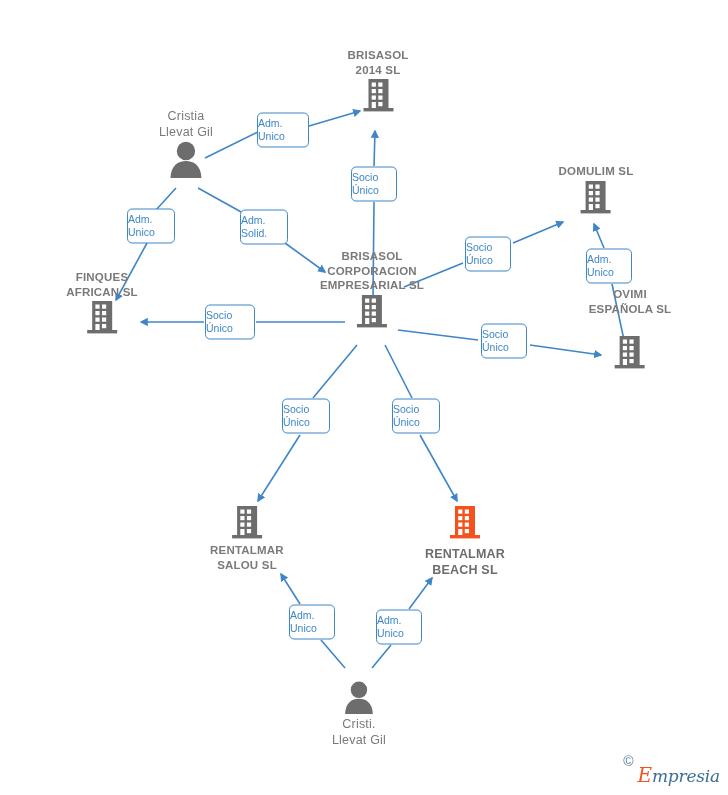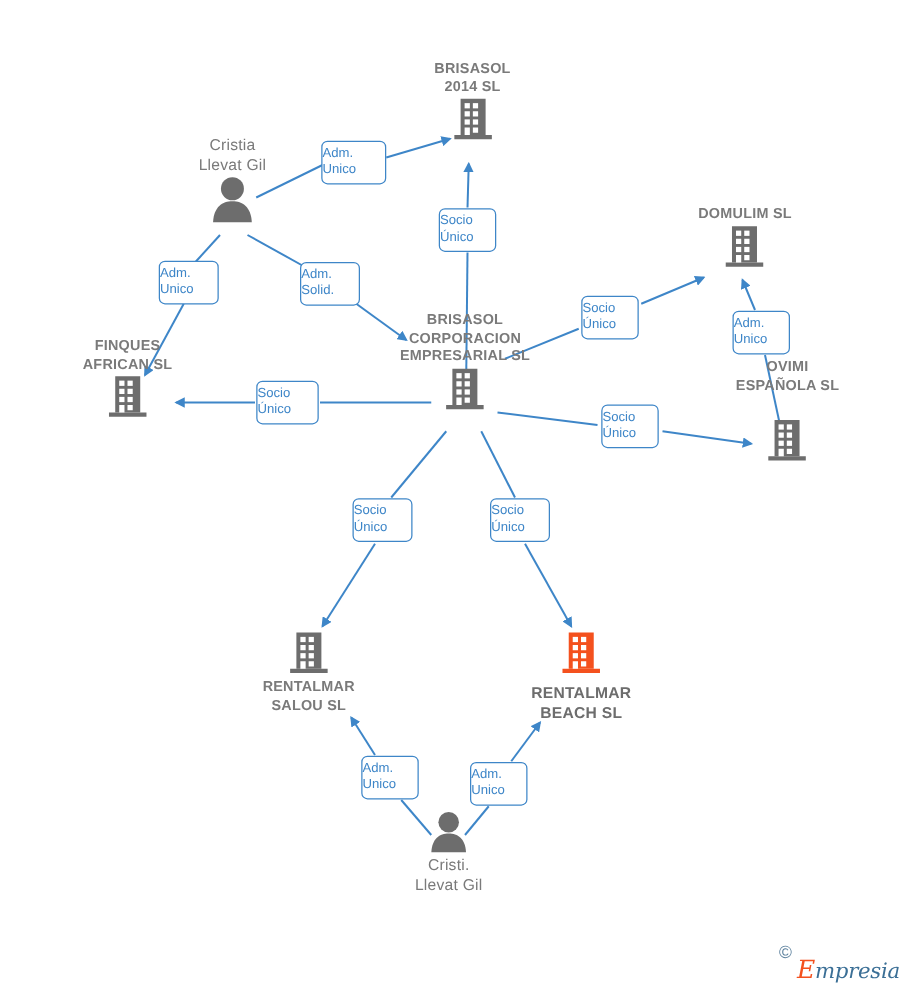--- a/index.html
+++ b/index.html
@@ -305,21 +305,21 @@
           <rect x="16.8" y="25" width="4.2" height="4.2"></rect>
         </g>
       </svg>
     </span>
     <div class="node-label highlight" style="margin-top:7px; font-size:12.5px; line-height:15.5px;">
       <span>RENTALMAR</span><br>
       <span>BEACH  SL</span>
     </div>
   </div>
 
-  <div class="node" style="left:359px; top:648px;">
+  <div class="node" style="left:359px; top:680px;">
     <span class="icon-wrap">
       <svg width="36" height="34" viewBox="0 0 40 38" xmlns="http://www.w3.org/2000/svg">
         <circle cx="20" cy="11" r="9.2" fill="#6d6d6d"></circle>
         <path d="M4.5 38 C5 25.5 12 21 20 21 C28 21 35 25.5 35.5 38 Z" fill="#6d6d6d"></path>
       </svg>
     </span>
     <div class="node-label person" style="margin-top:2px;">
       <span>Cristi.</span><br>
       <span>Llevat Gil</span>
     </div>

